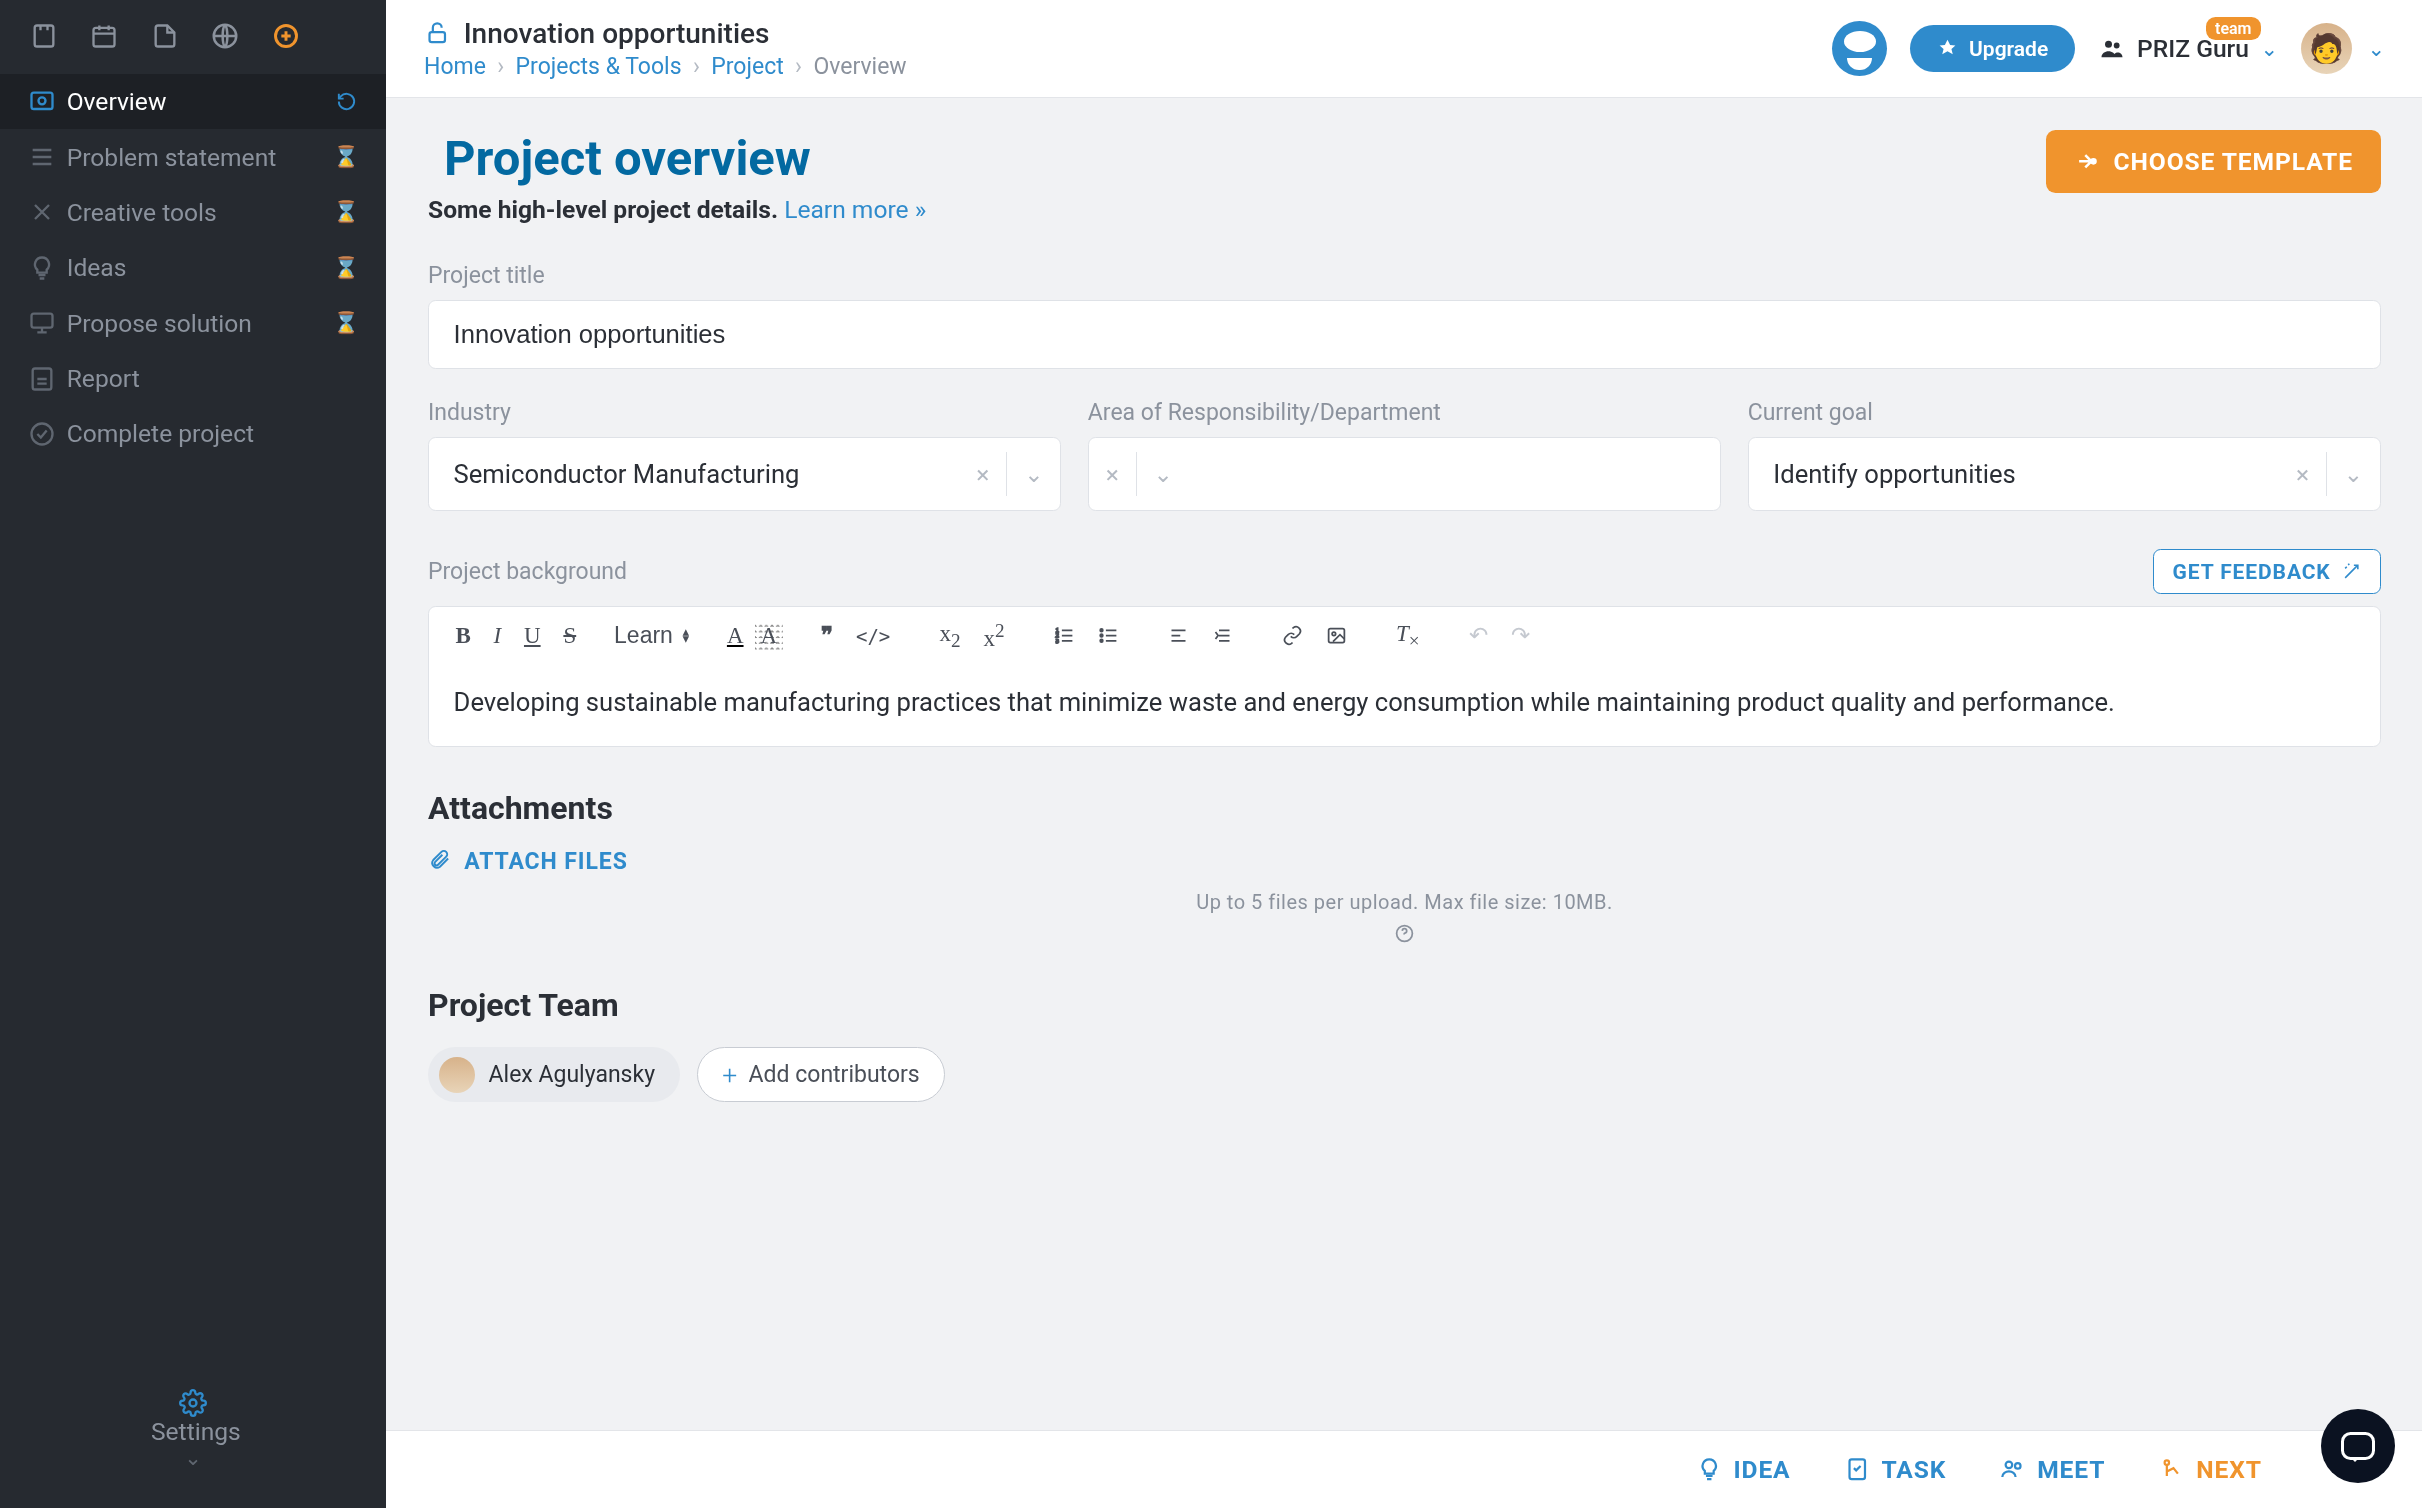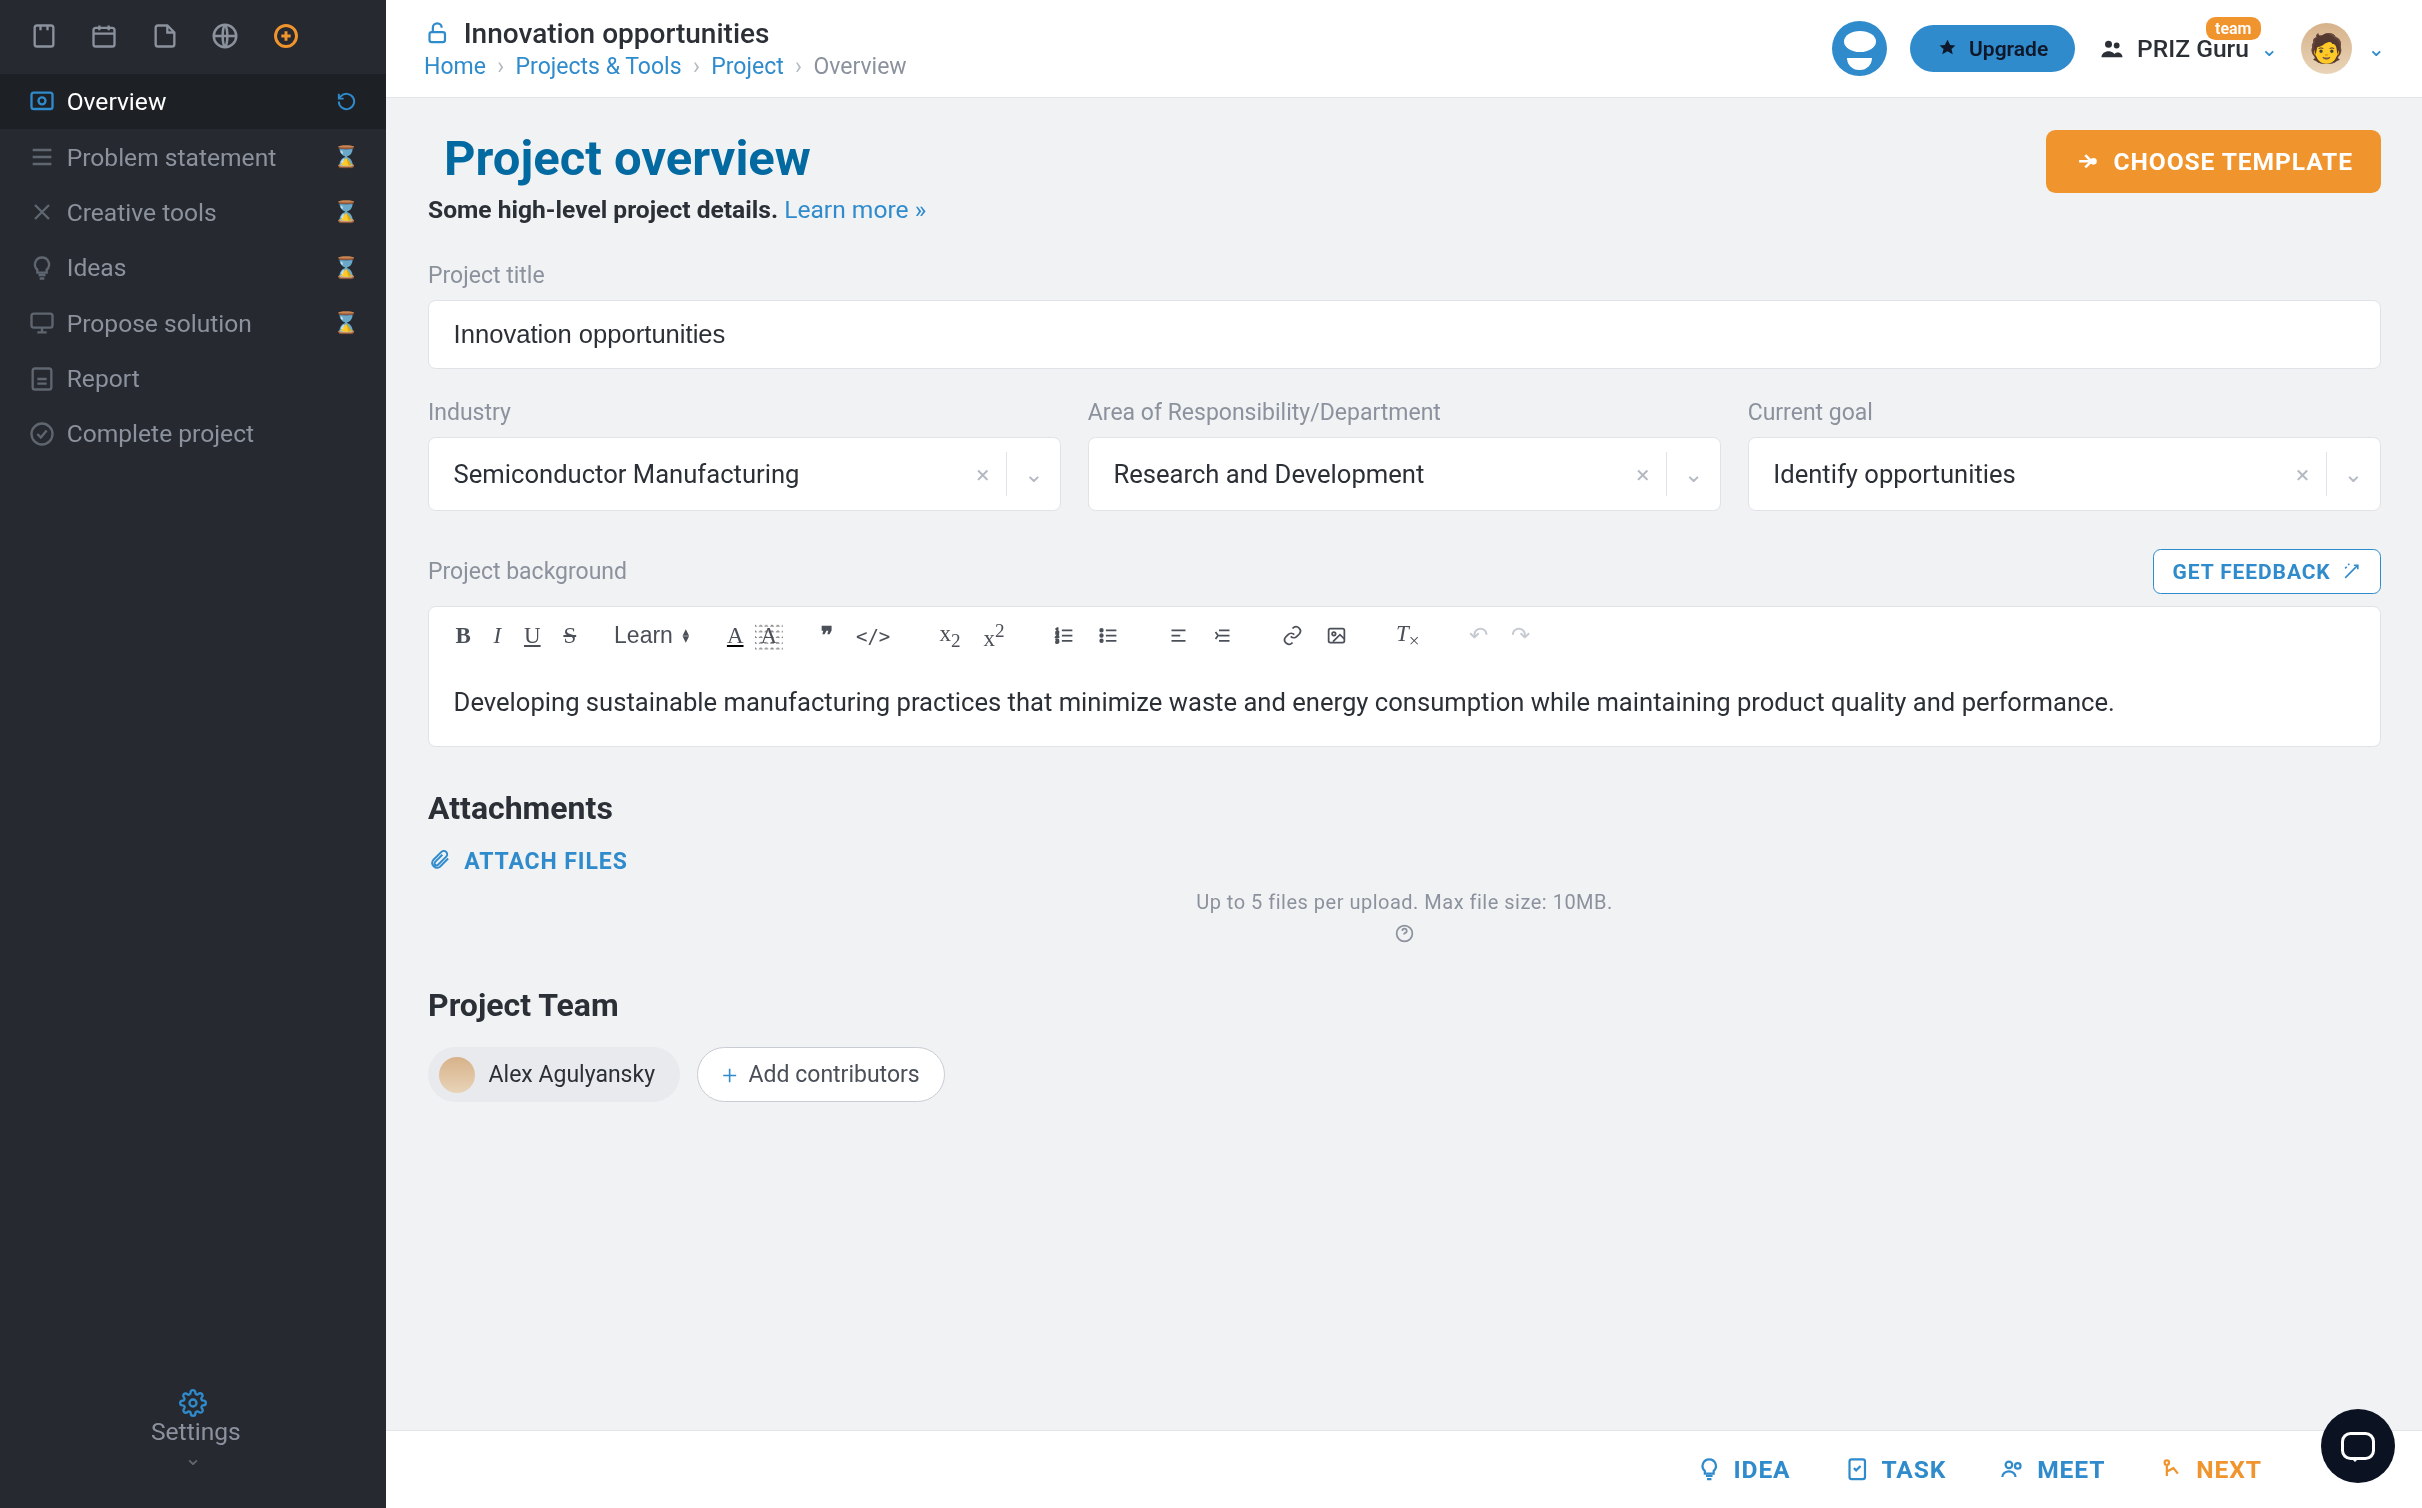--- a/index.html
+++ b/index.html
@@ -46,21 +46,21 @@
   .lock-title{display:flex;align-items:center;gap:13.2px;font-size:28px;font-weight:500;color:#2b2f36;}
   .lock-title .lock{color:#2f8bcc;font-size:28px;}
   .breadcrumbs{display:flex;align-items:center;gap:11.4px;font-size:23px;color:#8b929d;margin-top:3.8px;}
   .breadcrumbs .bc-link{color:#2f8bcc;cursor:pointer;}
   .breadcrumbs .sep{color:#b4bac3;}
 
   .top-right{display:flex;align-items:center;gap:23px;}
   .avatar-bot{width:55px;height:55px;border-radius:50%;background:#2f8bcc;display:flex;align-items:center;justify-content:center;color:#fff;font-size:32px;cursor:pointer;position:relative;}
   .avatar-bot::after{content:"";position:absolute;bottom:5.7px;width:24.6px;height:12.3px;border-radius:0 0 19px 19px;background:#fff;}
   .avatar-bot::before{content:"";position:absolute;top:9.5px;width:32px;height:21px;border-radius:50%;background:#fff;}
-  .upgrade-pill{background:#2f8bcc;color:#0f172a;border-radius:28px;padding:11.4px 26.5px;display:flex;align-items:center;gap:11.4px;font-size:21px;font-weight:600;cursor:pointer;}
+  .upgrade-pill{background:#2f8bcc;color:#ffffff;border-radius:28px;padding:11.4px 26.5px;display:flex;align-items:center;gap:11.4px;font-size:21px;font-weight:600;cursor:pointer;}
   .team-chip{display:flex;align-items:center;gap:11.4px;cursor:pointer;position:relative;}
   .team-chip .gicon{font-size:26.5px;color:#2b2f36;}
   .team-chip .name{font-size:24.6px;color:#2b2f36;font-weight:500;}
   .team-chip .badge{position:absolute;top:-17px;right:17px;background:#f0942d;color:#fff;font-size:16px;padding:1.9px 9.5px;border-radius:9.5px;font-weight:600;}
   .team-chip .chev{color:#2f8bcc;font-size:21px;}
   .user-avatar{width:51px;height:51px;border-radius:50%;background:linear-gradient(#d7b28a,#e8d4b8);display:flex;align-items:center;justify-content:center;font-size:28px;cursor:pointer;}
   .user-chev{color:#2f8bcc;font-size:21px;margin-left:-7.6px;cursor:pointer;}
 
   .content { flex:1; padding: 32px 42px; overflow:auto; }
   .header-row{display:flex;align-items:flex-start;justify-content:space-between;}
@@ -322,21 +322,20 @@
         <div class="select-box">
           <div class="select-val">Semiconductor Manufacturing</div>
           <div class="sel-x">×</div>
           <div class="sel-div"></div>
           <div class="sel-chev">⌄</div>
         </div>
       </div>
       <div class="col">
         <div class="field-label">Area of Responsibility/Department</div>
         <div class="select-box">
-          <div class="select-val">Research and Development</div>
           <div class="sel-x">×</div>
           <div class="sel-div"></div>
           <div class="sel-chev">⌄</div>
         </div>
       </div>
       <div class="col">
         <div class="field-label">Current goal</div>
         <div class="select-box">
           <div class="select-val">Identify opportunities</div>
           <div class="sel-x">×</div>

